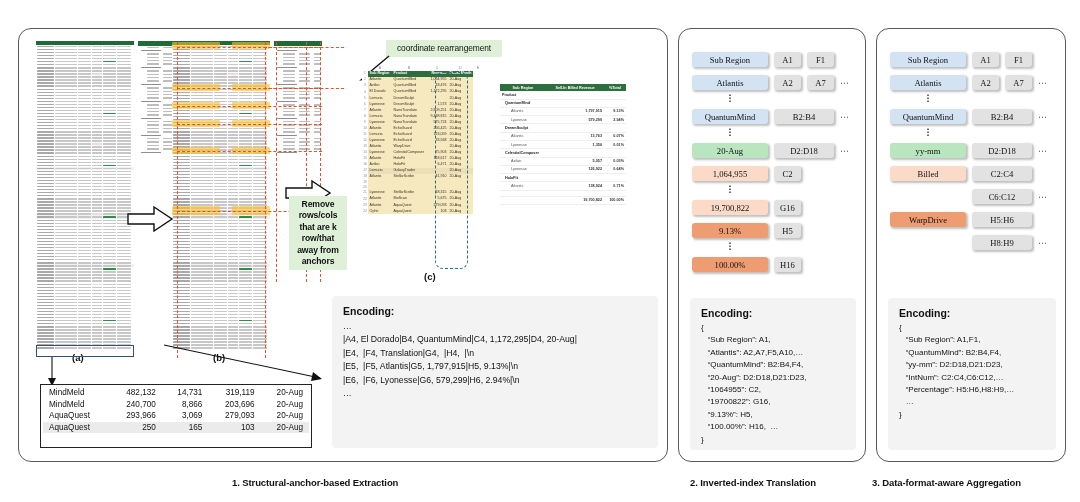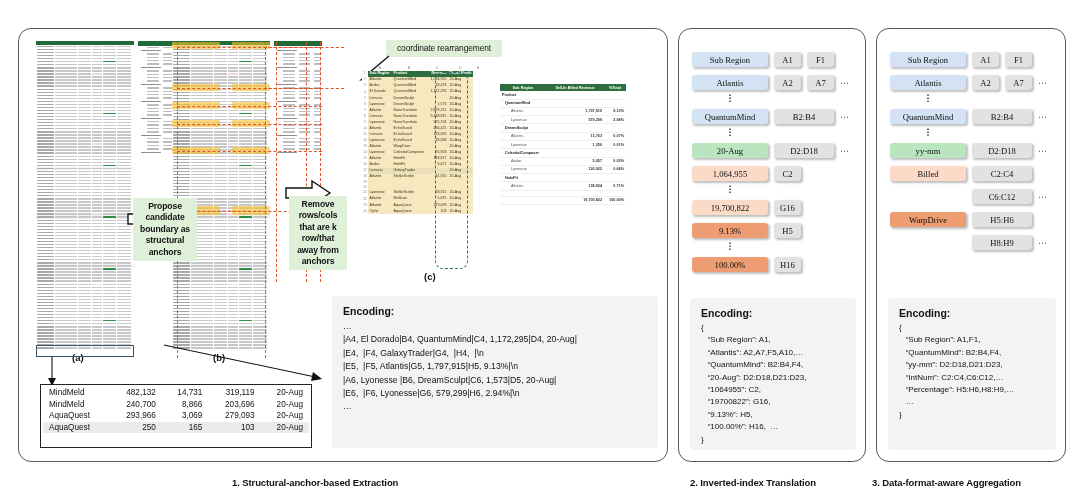--- a/index.html
+++ b/index.html
@@ -2222,21 +2222,20 @@
       <polygon points="1,8 27,8 27,1 45,13 27,25 27,18 1,18" fill="#ffffff" stroke="#111111" stroke-width="1.4"></polygon>
     </svg>
   </div>
 
   <div class="block-arrow" style="left:285px; top:180px;">
     <svg width="46" height="26" viewBox="0 0 46 26">
       <polygon points="1,8 27,8 27,1 45,13 27,25 27,18 1,18" fill="#ffffff" stroke="#111111" stroke-width="1.4"></polygon>
     </svg>
   </div>
 
-  <div class="note" style="left:133px; top:198px; width:64px;">Propose candidate boundary as structural anchors</div>
   <div class="note" style="left:289px; top:196px; width:58px;">Remove rows/cols that are k row/that away from anchors</div>
   <div class="note coord" style="left:386px; top:40px; width:116px;">coordinate rearrangement</div>
 
   <div class="block-arrow" style="left:357px; top:54px;">
     <svg width="34" height="28" viewBox="0 0 34 28">
       <line x1="32" y1="2" x2="7" y2="23" stroke="#111" stroke-width="1.3"></line>
       <polygon points="2,27 11,20 8,25 13,24" fill="#111"></polygon>
       <polygon points="3,26 12,19 6,26" fill="#111"></polygon>
     </svg>
   </div>
@@ -2551,23 +2550,22 @@
           </tr>
         </tbody>
     </table>
   </div>
 
   <div class="enc" id="enc1">
     <div class="enc-title">Encoding:</div>
     <div id="enc1-lines">
         <div class="enc-line">…</div>
         <div class="enc-line">|A4, El Dorado|B4, QuantumMind|C4, 1,172,295|D4, 20-Aug|</div>
-        <div class="enc-line">|E4,  |F4, GalaxyTrader|G4,  |H4,  |\n</div>
+        <div class="enc-line">|E4,  |F4, Translation|G4,  |H4,  |\n</div>
         <div class="enc-line">|E5,  |F5, Atlantis|G5, 1,797,915|H5, 9.13%|\n</div>
-        <div class="enc-line">|A6, Lyonesse |B6, DreamSculpt|C6, 1,573|D5, 20-Aug|</div>
         <div class="enc-line">|E6,  |F6, Lyonesse|G6, 579,299|H6, 2.94%|\n</div>
         <div class="enc-line">…</div>
       </div>
   </div>
 
   <div class="panel" id="panel2"></div>
   <div id="p2-chips">
       <div class="chiprow" style="left: 692px; top: 52px;">
         <div class="chip key blue">Sub Region</div>
         <div class="chip ref s">A1</div>

